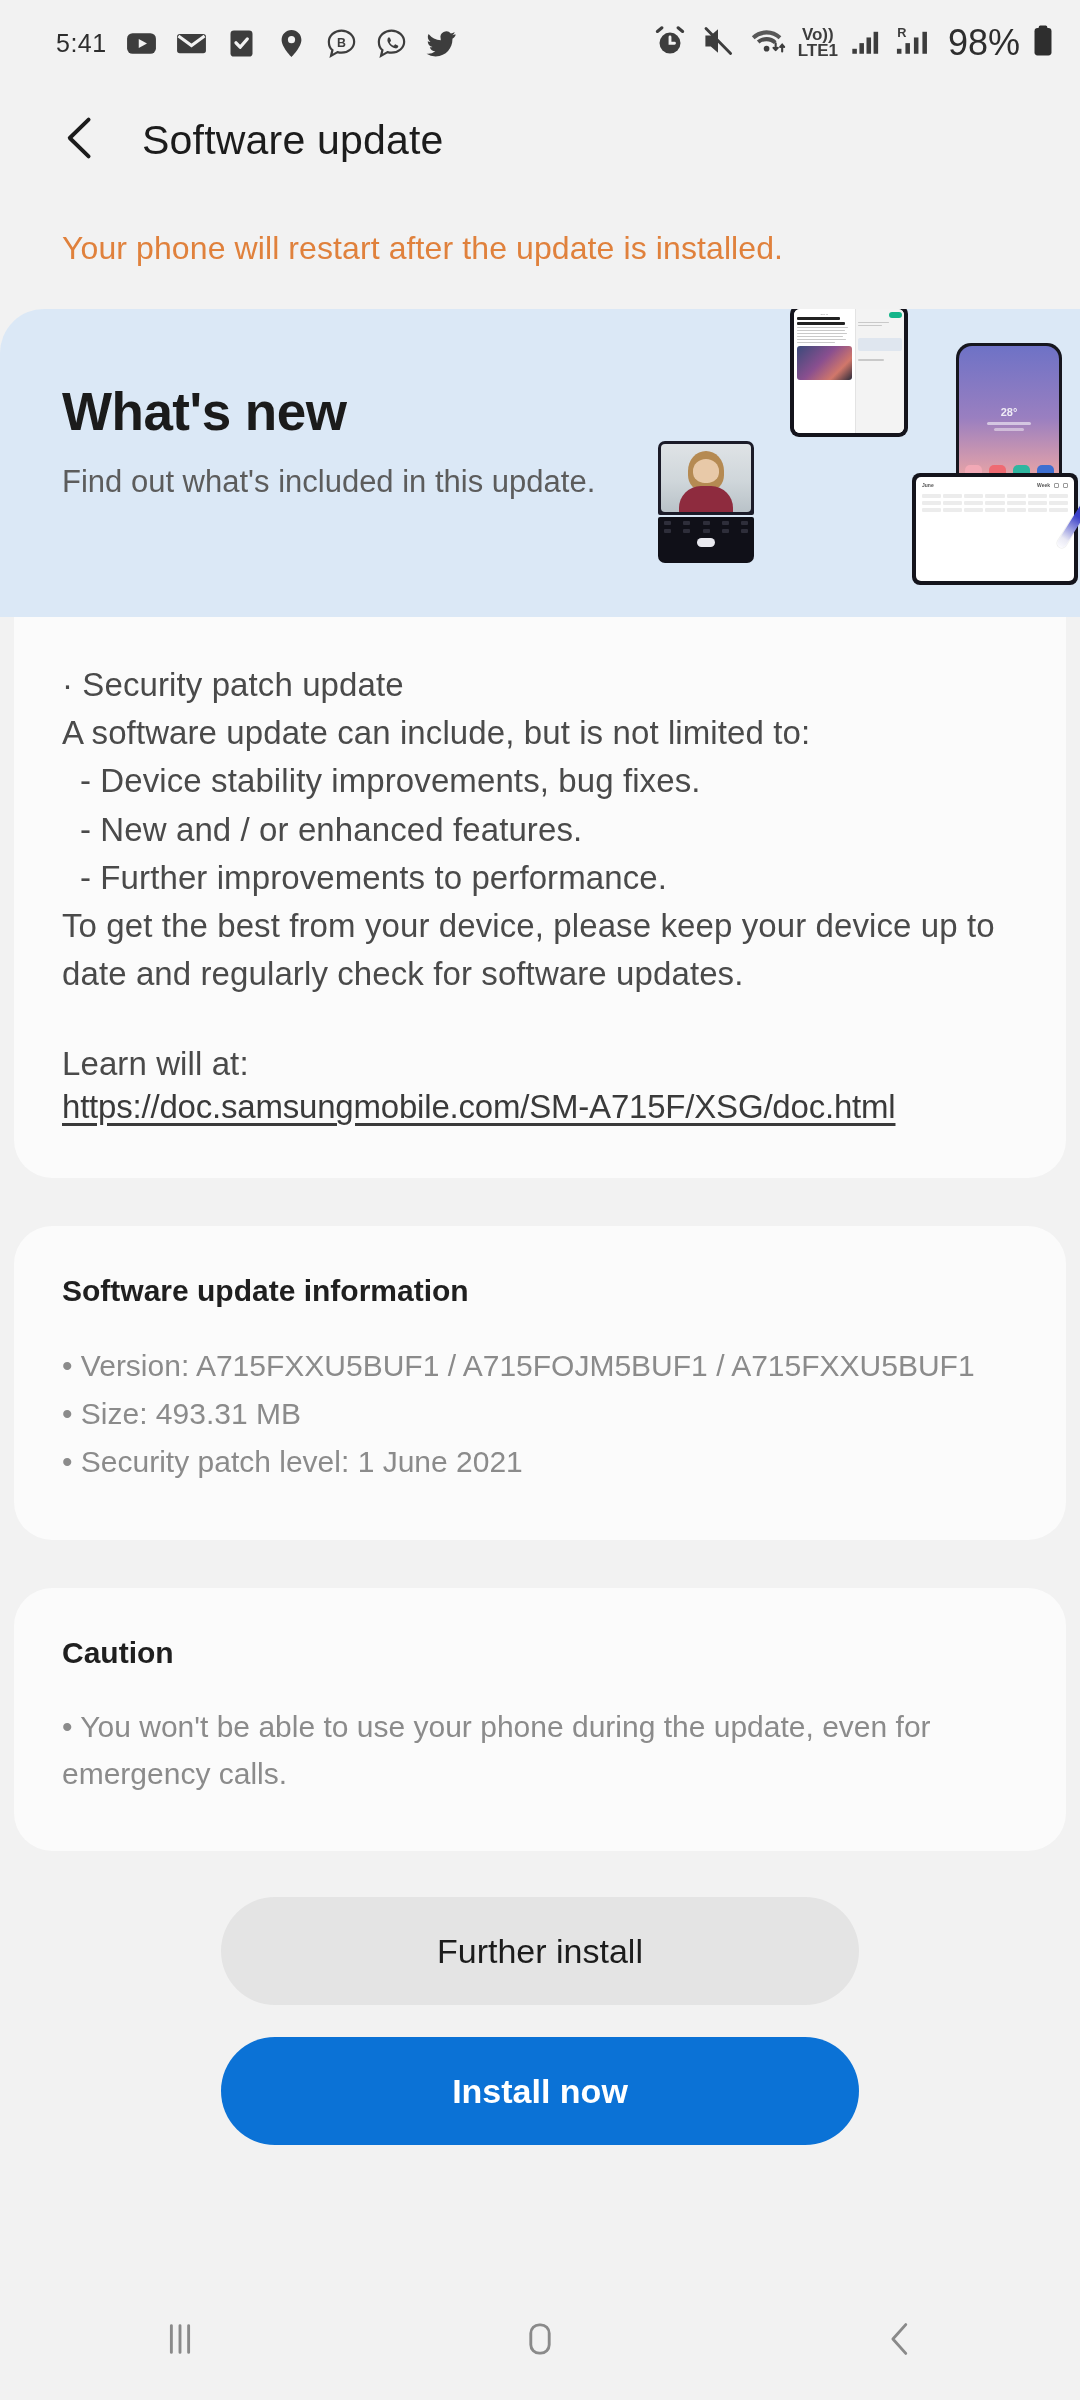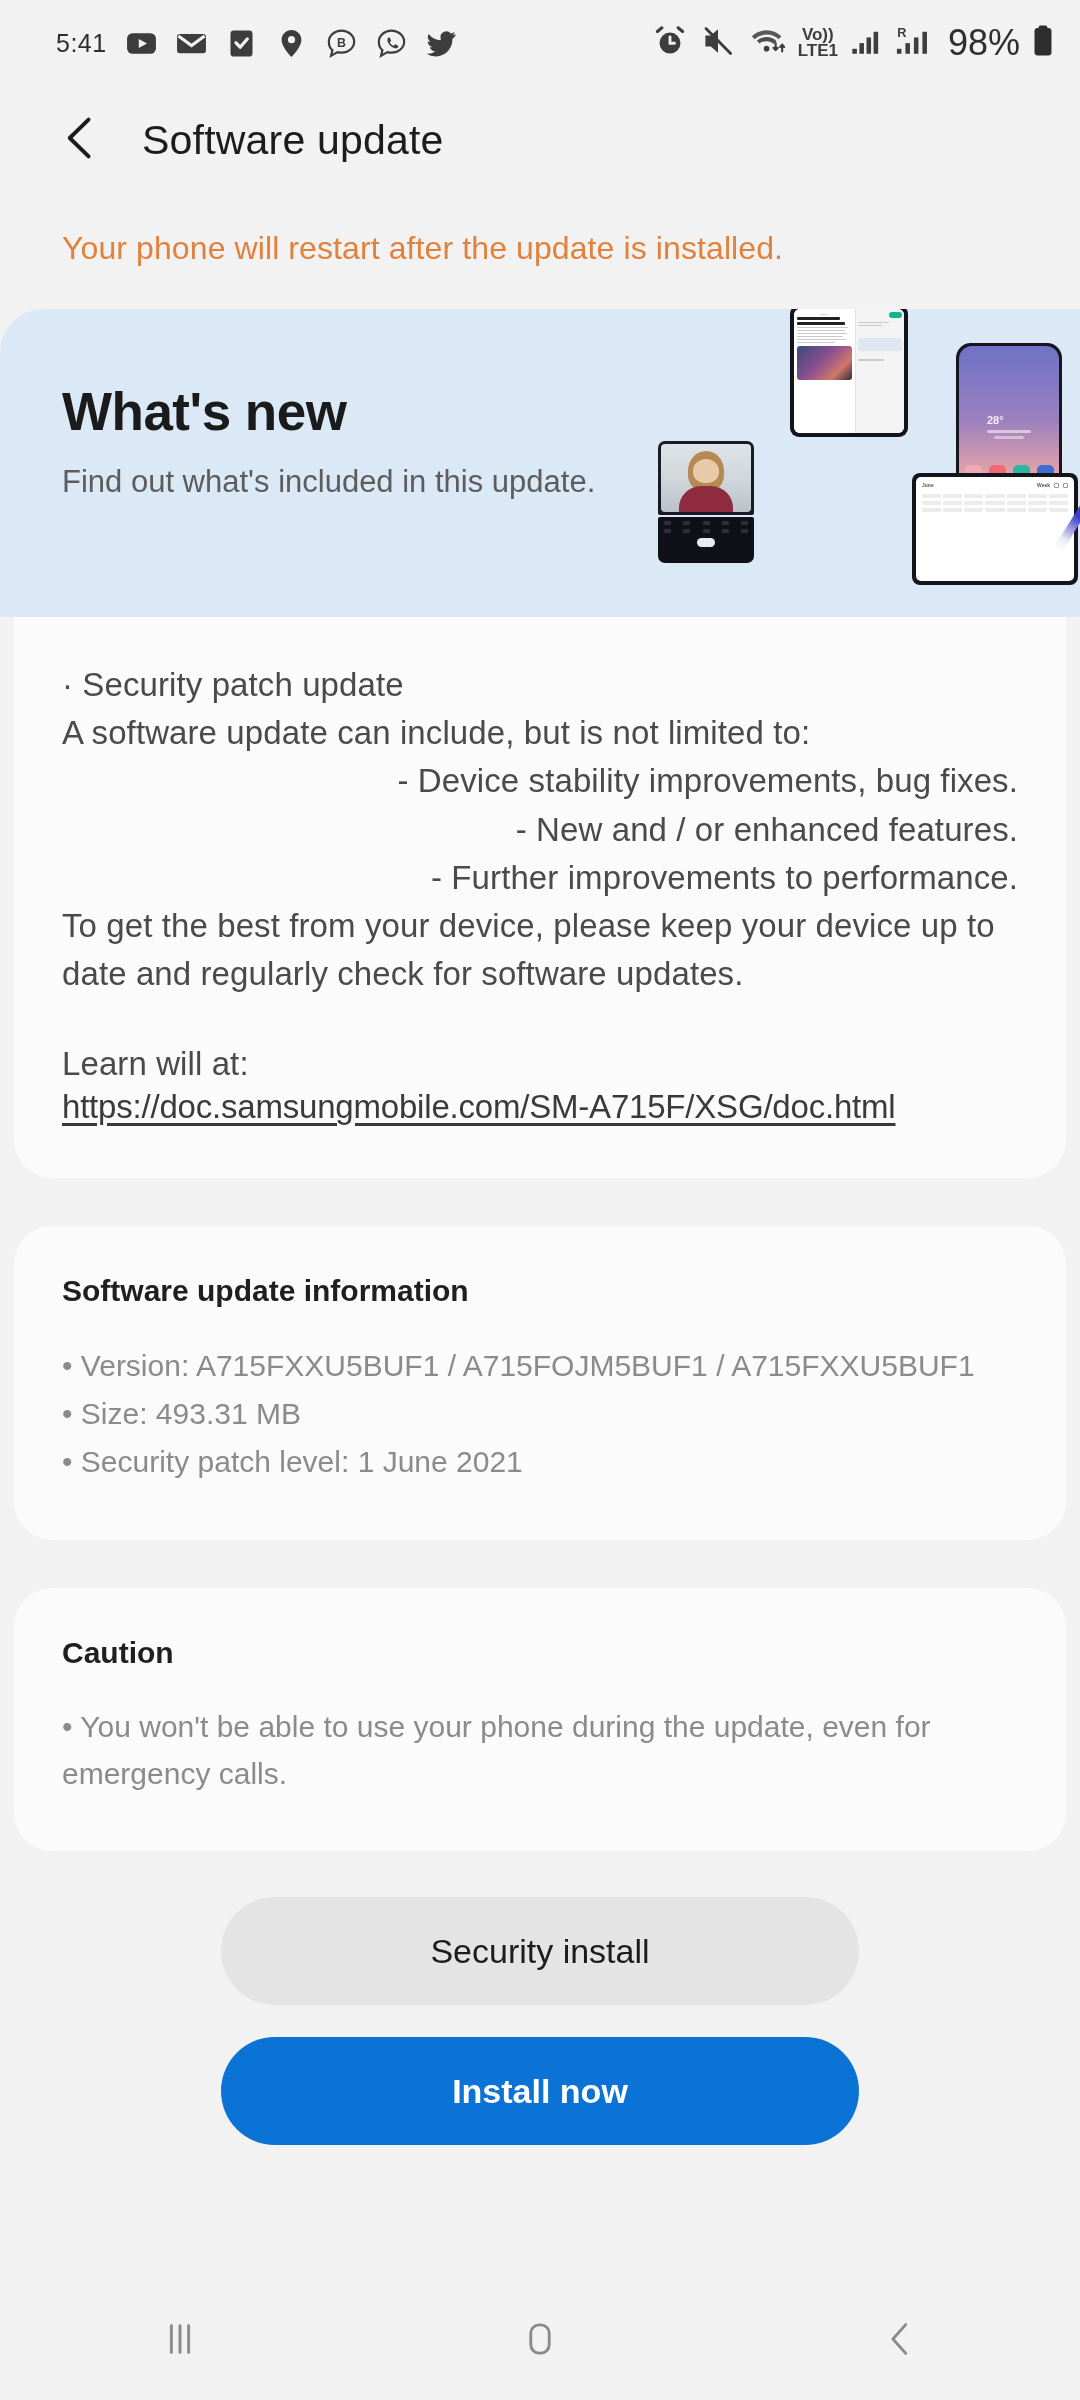--- a/index.html
+++ b/index.html
@@ -77,21 +77,21 @@
 
   .phone-r{
     right:18px; top:34px; width:106px; height:196px;
     background:#16161e; border-radius:15px; padding:3px;
   }
   .phone-r .scr{
     width:100%; height:100%; border-radius:13px; overflow:hidden;
     background:linear-gradient(180deg,#6e72c6 0%,#9a7fc0 38%,#e6a3a7 68%,#f3aab0 100%);
     position:relative;
   }
-  .wdg{ position:absolute; left:50%; top:68px; transform:translateX(-50%); }
+  .wdg{ position:absolute; left:50%; top:60px; transform:translateX(-50%); text-align:center; }
   .wdg .t{ font-size:11px; color:#fff; opacity:.85; font-weight:bold; }
   .wdg .s{ width:44px; height:3px; background:rgba(255,255,255,.55); border-radius:2px; margin:4px auto 0; }
   .wdg .s2{ width:30px; height:3px; background:rgba(255,255,255,.45); border-radius:2px; margin:3px auto 0; }
   .iconrow{ position:absolute; left:0; right:0; display:flex; justify-content:center; gap:7px; }
   .iconrow.r1{ bottom:54px; }
   .iconrow.r2{ bottom:22px; }
   .appic{ width:17px; height:17px; border-radius:5px; }
 
   .flip{
     left:18px; top:132px; width:96px; height:124px;
@@ -141,21 +141,21 @@
     border-radius:5px; transform:rotate(32deg); transform-origin:bottom center;
     box-shadow:0 0 0 1px rgba(0,0,0,.06);
   }
 
   
   .card{ background:#fbfbfb; margin:0 14px; border-radius:38px; }
   .card.changelog{ border-radius:0 0 38px 38px; margin-top:0; padding:44px 48px 52px; }
   .card.spaced{ margin-top:48px; padding:48px 48px 54px; }
 
   .cl-line{ font-size:33px; color:#4a4a4a; line-height:1.46; letter-spacing:.1px; }
-  .cl-indent{ padding-left:18px;text-align:right; }
+  .cl-indent{ padding-left:18px; }
   .cl-gap{ height:42px; }
   .cl-link{
     font-size:33px; color:#3a3a3a; text-decoration:underline;
     text-underline-offset:5px; letter-spacing:-.2px; display:block;
   }
   .card-head{ font-size:30px; font-weight:bold; color:#1f1f1f; }
   .card-body{ margin-top:34px; }
   .info-line{ font-size:30px; color:#8b8b8b; line-height:1.6; }
   .caution-line{ font-size:30px; color:#8b8b8b; line-height:1.55; }
 
@@ -436,21 +436,21 @@
   </div>
 
   <div class="card spaced">
     <div class="card-head">Caution</div>
     <div class="card-body">
       <div class="caution-line">• You won't be able to use your phone during the update, even for emergency calls.</div>
     </div>
   </div>
 
   <div class="btns">
-    <button class="btn btn-secondary">Security install</button>
+    <button class="btn btn-secondary">Further install</button>
     <button class="btn btn-primary">Install now</button>
   </div>
 
   <div class="navbar">
     <div class="navitem">
       <span>
         <svg viewBox="0 0 24 24" width="46" height="46">
             <path d="M7.5 5v14M12 5v14M16.5 5v14" stroke="#8a8a8a" stroke-width="1.5" stroke-linecap="round"></path>
           </svg>
       </span>

